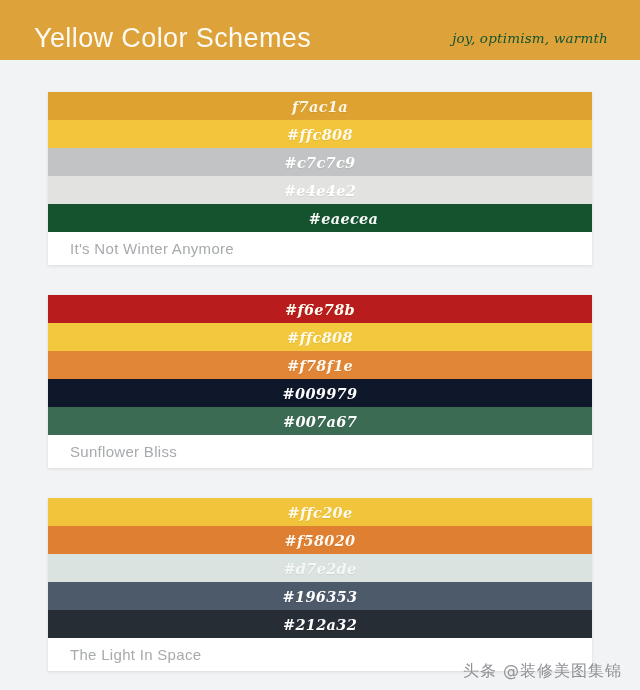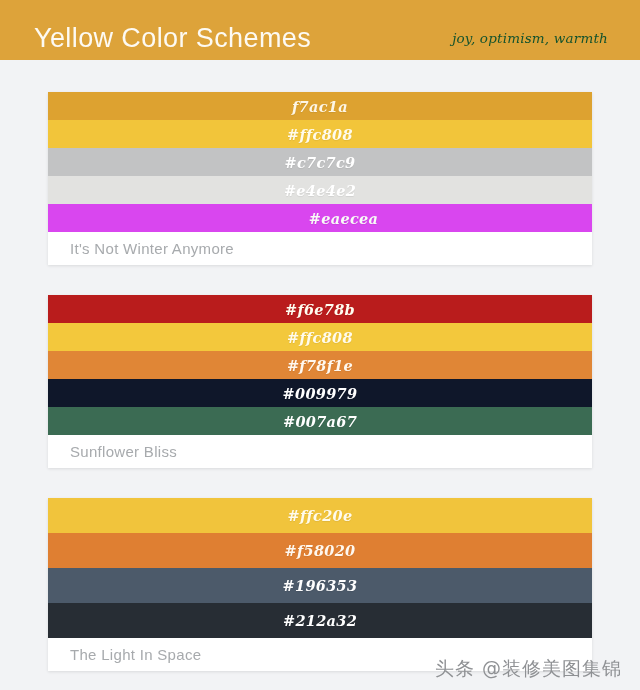--- a/index.html
+++ b/index.html
@@ -94,21 +94,21 @@
     letter-spacing: 0.3px;
     white-space: nowrap;
   }
 
   
   .watermark {
     position: absolute;
     right: 18px;
     bottom: 8px;
     color: #8f9194;
-    font-size: 19px;
+    font-size: 16px;
     letter-spacing: 1px;
     white-space: nowrap;
     font-family: "DejaVu Sans", sans-serif;
   }
 </style>
 </head>
 <body>
 
 <div class="header">
   <div class="header-title">Yellow Color Schemes</div>
@@ -123,21 +123,21 @@
         </div>
         <div class="swatch" style="background: rgb(242, 197, 58);">
           <span class="swatch-label" style="color: rgb(255, 251, 236);">#ffc808</span>
         </div>
         <div class="swatch" style="background: rgb(194, 195, 196);">
           <span class="swatch-label" style="color: rgb(255, 255, 255);">#c7c7c9</span>
         </div>
         <div class="swatch" style="background: rgb(226, 226, 224);">
           <span class="swatch-label" style="color: rgb(255, 255, 255);">#e4e4e2</span>
         </div>
-        <div class="swatch" style="background: #d946ef; padding-left: 47px;">
+        <div class="swatch" style="background: #14532d; padding-left: 47px;">
           <span class="swatch-label" style="color: rgb(248, 250, 247);">#eaecea</span>
         </div>
       </div>
       <div class="caption-bar">
         <span class="caption-text">It's Not Winter Anymore</span>
       </div>
     </div>
     <div class="palette">
       <div class="swatch-row">
         <div class="swatch" style="background: #b91c1c;">
@@ -161,20 +161,23 @@
       </div>
     </div>
     <div class="palette">
       <div class="swatch-row">
         <div class="swatch" style="background: rgb(241, 196, 60);">
           <span class="swatch-label" style="color: rgb(255, 251, 236);">#ffc20e</span>
         </div>
         <div class="swatch" style="background: rgb(223, 127, 50);">
           <span class="swatch-label" style="color: rgb(255, 248, 239);">#f58020</span>
         </div>
+        <div class="swatch" style="background: rgb(219, 227, 224);">
+          <span class="swatch-label" style="color: rgb(244, 248, 246);">#d7e2de</span>
+        </div>
         <div class="swatch" style="background: rgb(76, 90, 106);">
           <span class="swatch-label" style="color: rgb(255, 255, 255);">#196353</span>
         </div>
         <div class="swatch" style="background: rgb(39, 45, 52);">
           <span class="swatch-label" style="color: rgb(255, 255, 255);">#212a32</span>
         </div>
       </div>
       <div class="caption-bar">
         <span class="caption-text">The Light In Space</span>
       </div>

